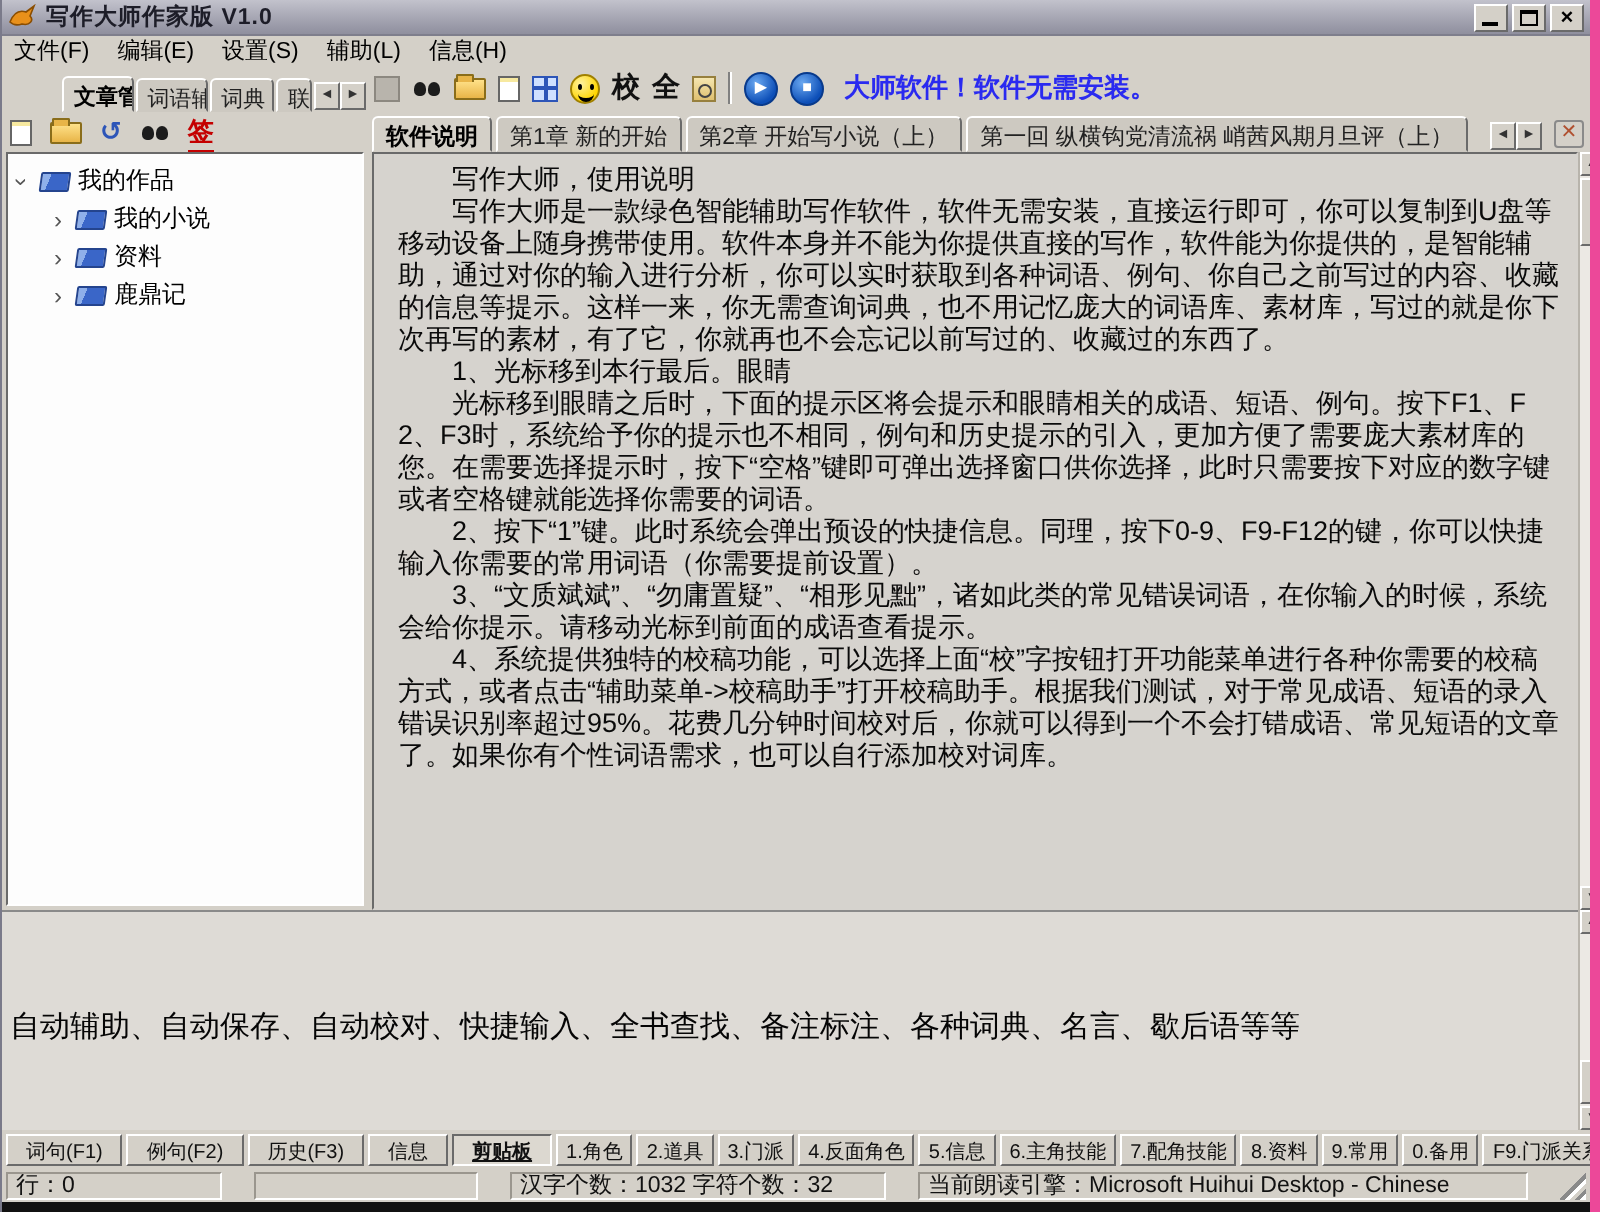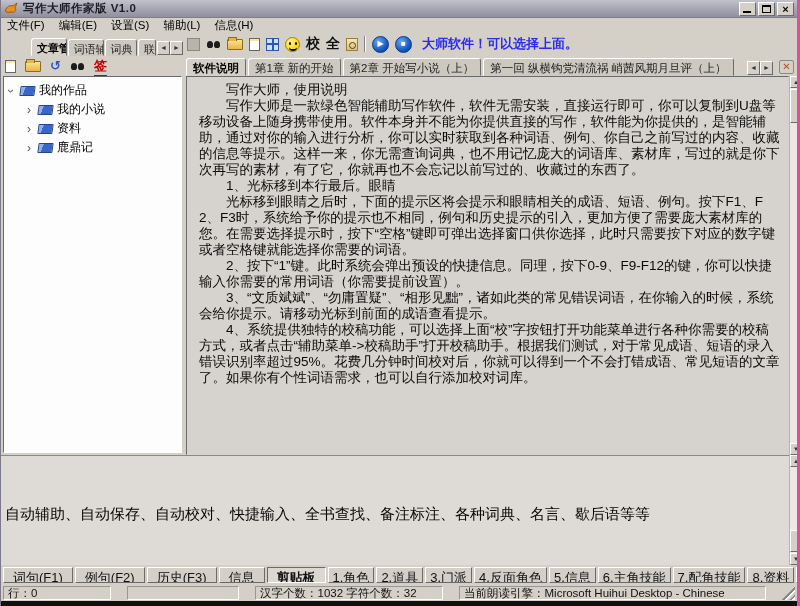--- a/index.html
+++ b/index.html
@@ -1,20 +1,20 @@
 <!DOCTYPE html>
 <html><head>
 <meta charset="utf-8">
 <style>
   html,body{margin:0;padding:0;background:#555;}
   *{box-sizing:border-box;}
   .win{
     position:relative;width:800px;height:606px;margin:0 auto;
     background:#d4d0c8;font-family:"Liberation Sans","DejaVu Sans",sans-serif;
-    color:#000;border-left:1px solid #7a7a8a;border-right:3px solid #ec4899;overflow:hidden;
+    color:#000;border-left:1px solid #7a7a8a;border-right:5px solid #ec4899;overflow:hidden;
   }
   
   .titlebar{position:absolute;left:0;top:0;width:100%;height:18px;
     background:linear-gradient(180deg,#c2c2cc 0%,#a5a5b2 55%,#8f8f9e 100%);
     display:flex;align-items:center;padding:0 3px;gap:4px;border-bottom:1px solid #7e7e8c;}
   .applogo{width:15px;height:13px;position:relative;flex:none;}
   .applogo svg{display:block;}
   .title{font-size:11.5px;font-weight:bold;color:#1d1d28;letter-spacing:.5px;}
   .winbtns{margin-left:auto;display:flex;gap:2px;}
   .wbtn{width:17px;height:14px;background:#d4d0c8;border:1px solid;
@@ -89,21 +89,21 @@
     border-color:#fff #6a6a6a #6a6a6a #fff;font-size:6px;line-height:10px;text-align:center;color:#333;}
   .sthumb{position:absolute;left:0;width:12px;background:#d4d0c8;border:1px solid;border-color:#fff #6a6a6a #6a6a6a #fff;}
   
   .bottompanel{position:absolute;left:0;top:455px;width:100%;height:110px;background:#dedbd6;
     border-top:1px solid #8a8a8a;padding:3px 16px 0 4px;font-size:15px;line-height:22px;
     white-space:pre-wrap;overflow:hidden;color:#050505;}
   .bline{min-height:22px;word-break:break-all;}
   
   .bottomtabs{position:absolute;left:0;top:565px;width:100%;height:20px;background:#d4d0c8;
     display:flex;align-items:center;padding:1px 1px 1px 2px;overflow:hidden;}
-  .btab{height:16px;padding:1px 4px 0;font-size:13px;white-space:nowrap;background:#d4d0c8;
+  .btab{height:16px;padding:1px 4px 0;font-size:10px;white-space:nowrap;background:#d4d0c8;
     border:1px solid;border-color:#fff #6a6a6a #6a6a6a #fff;margin-right:2px;color:#111;overflow:hidden;flex:none;}
   .btab.wide{padding:1px 9px 0;}
   .btab.active{border-color:#6a6a6a #fff #fff #6a6a6a;text-decoration:underline;font-weight:bold;background:#dcd8d0;}
   
   .statusbar{position:absolute;left:0;top:585px;width:100%;height:16px;background:#d4d0c8;
     display:flex;gap:16px;padding:1px 2px;font-size:11.5px;}
   .scell{border:1px solid;border-color:#9a968e #fff #fff #9a968e;height:14px;line-height:12px;
     padding:0 4px;white-space:nowrap;overflow:hidden;color:#111;}
   .c1{width:108px;}.c2{width:112px;}.c3{width:188px;}.c4{flex:1;}
   .grip{width:13px;border:none;background:
@@ -158,21 +158,21 @@
       <span class="ico folder"></span>
       <span class="ico docic"></span>
       <span class="ico gridic"></span>
       <span class="ico smile"></span>
       <span class="ico charbtn">校</span>
       <span class="ico charbtn">全</span>
       <span class="ico noteic"></span>
       <span class="sep"></span>
       <span class="ico roundbtn">▶</span>
       <span class="ico roundbtn">■</span>
-      <span class="helptext">大师软件！可以选择上面。</span>
+      <span class="helptext">大师软件！软件无需安装。</span>
     </div>
   </div>
 
   <div class="subrow">
     <div class="lefttools">
       <span class="ico docic"></span>
       <span class="ico folder"></span>
       <span class="ico refreshic">↺</span>
       <span class="ico binoc"></span>
       <span class="ico signbtn">签</span>

